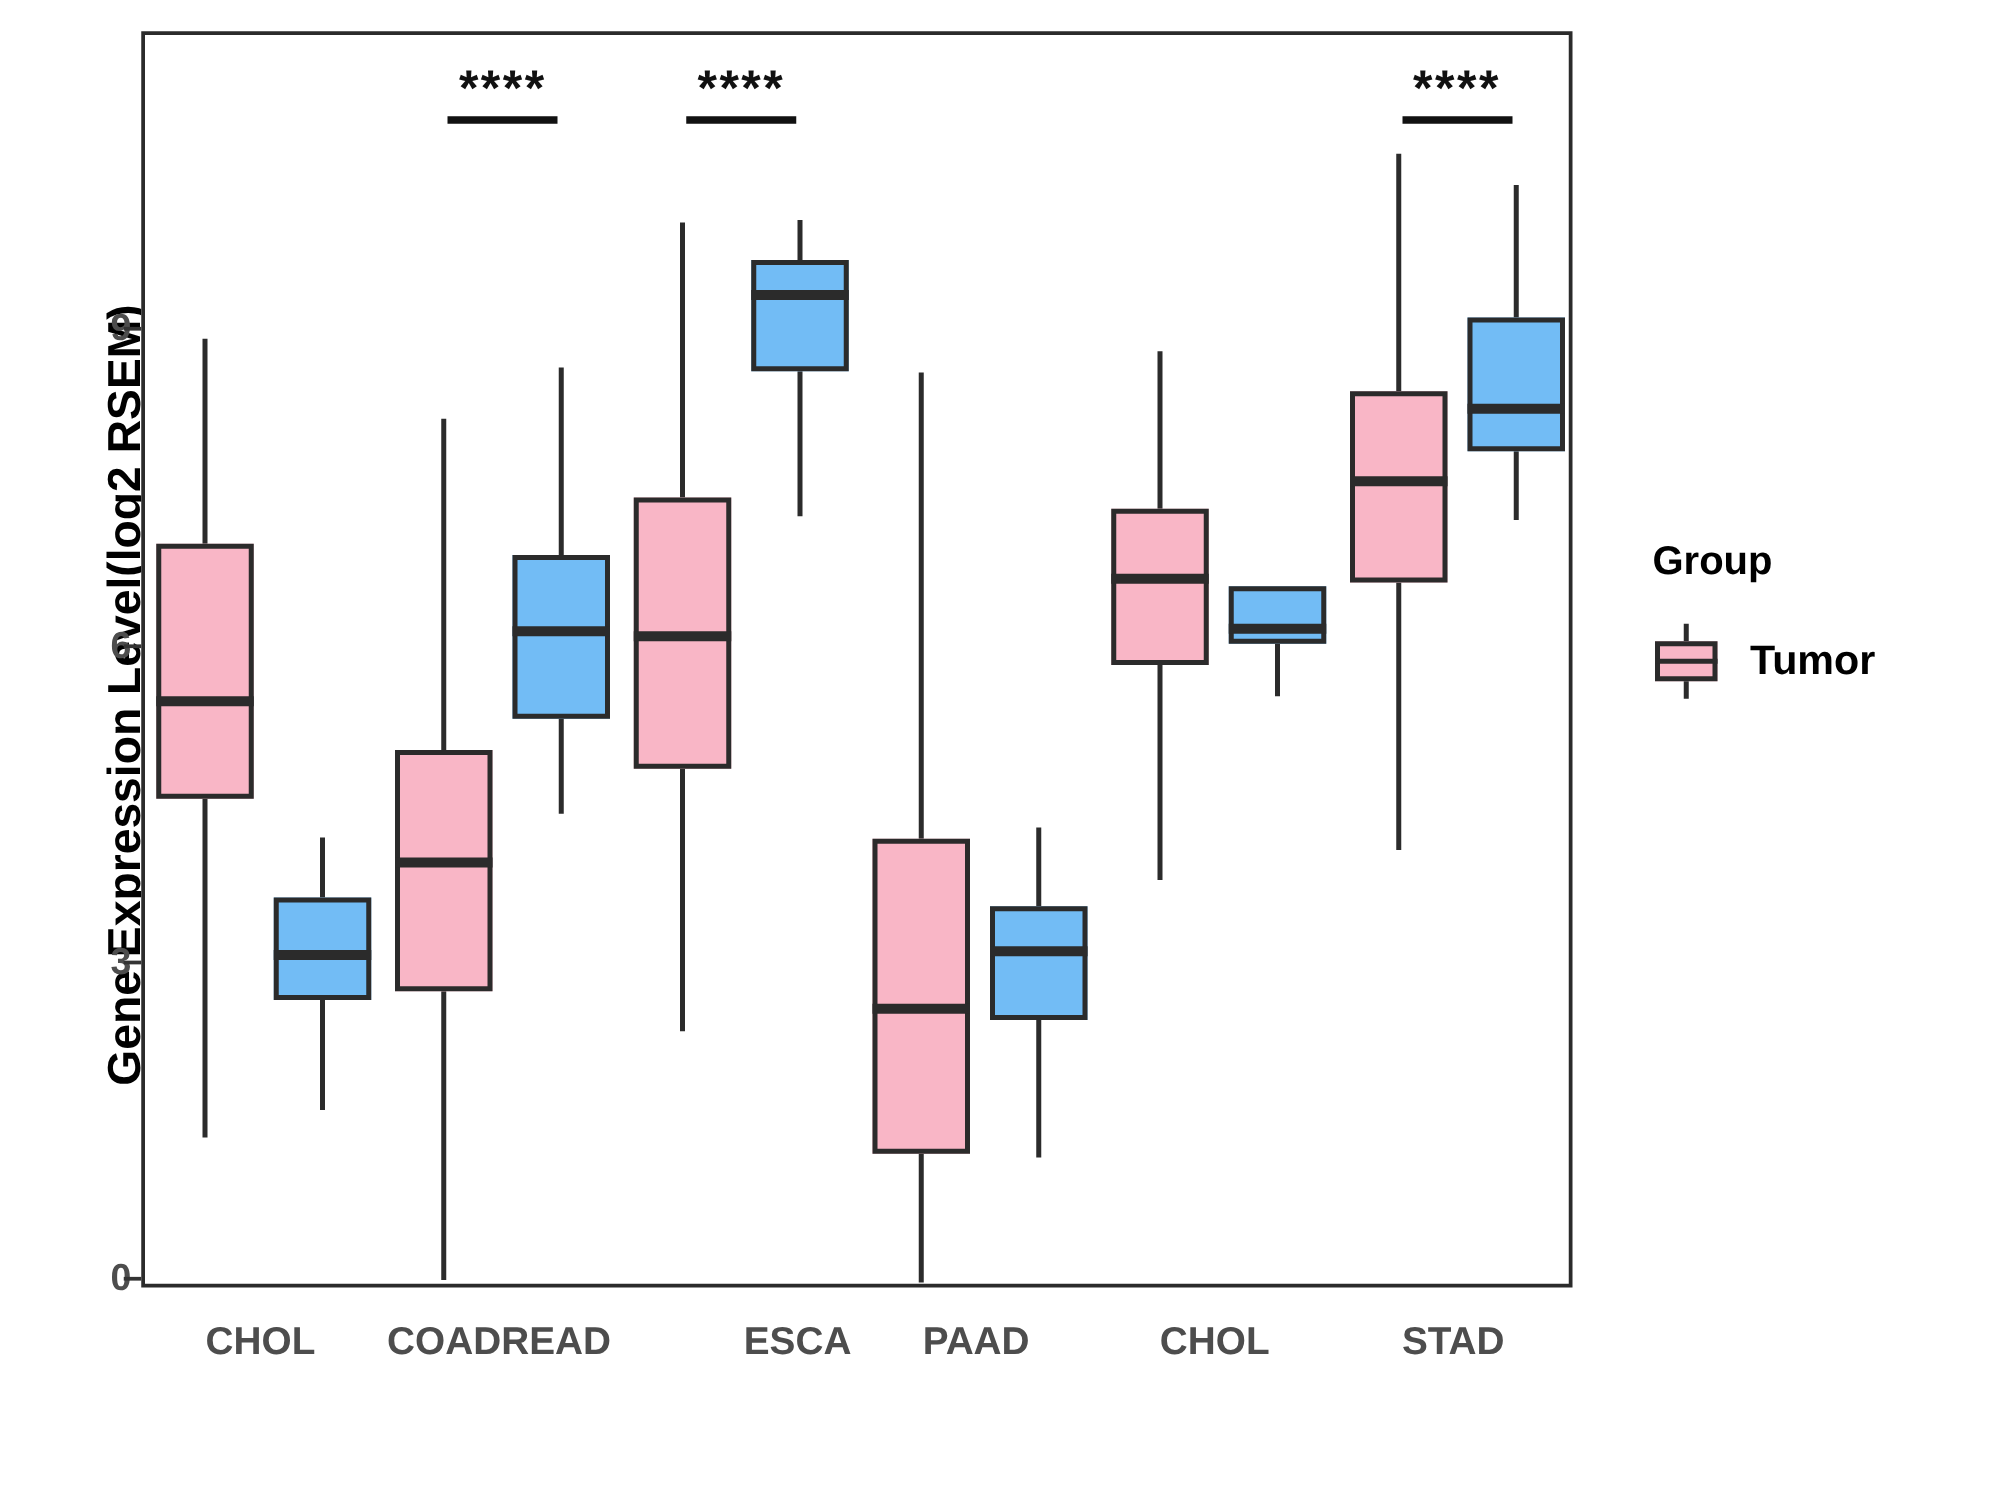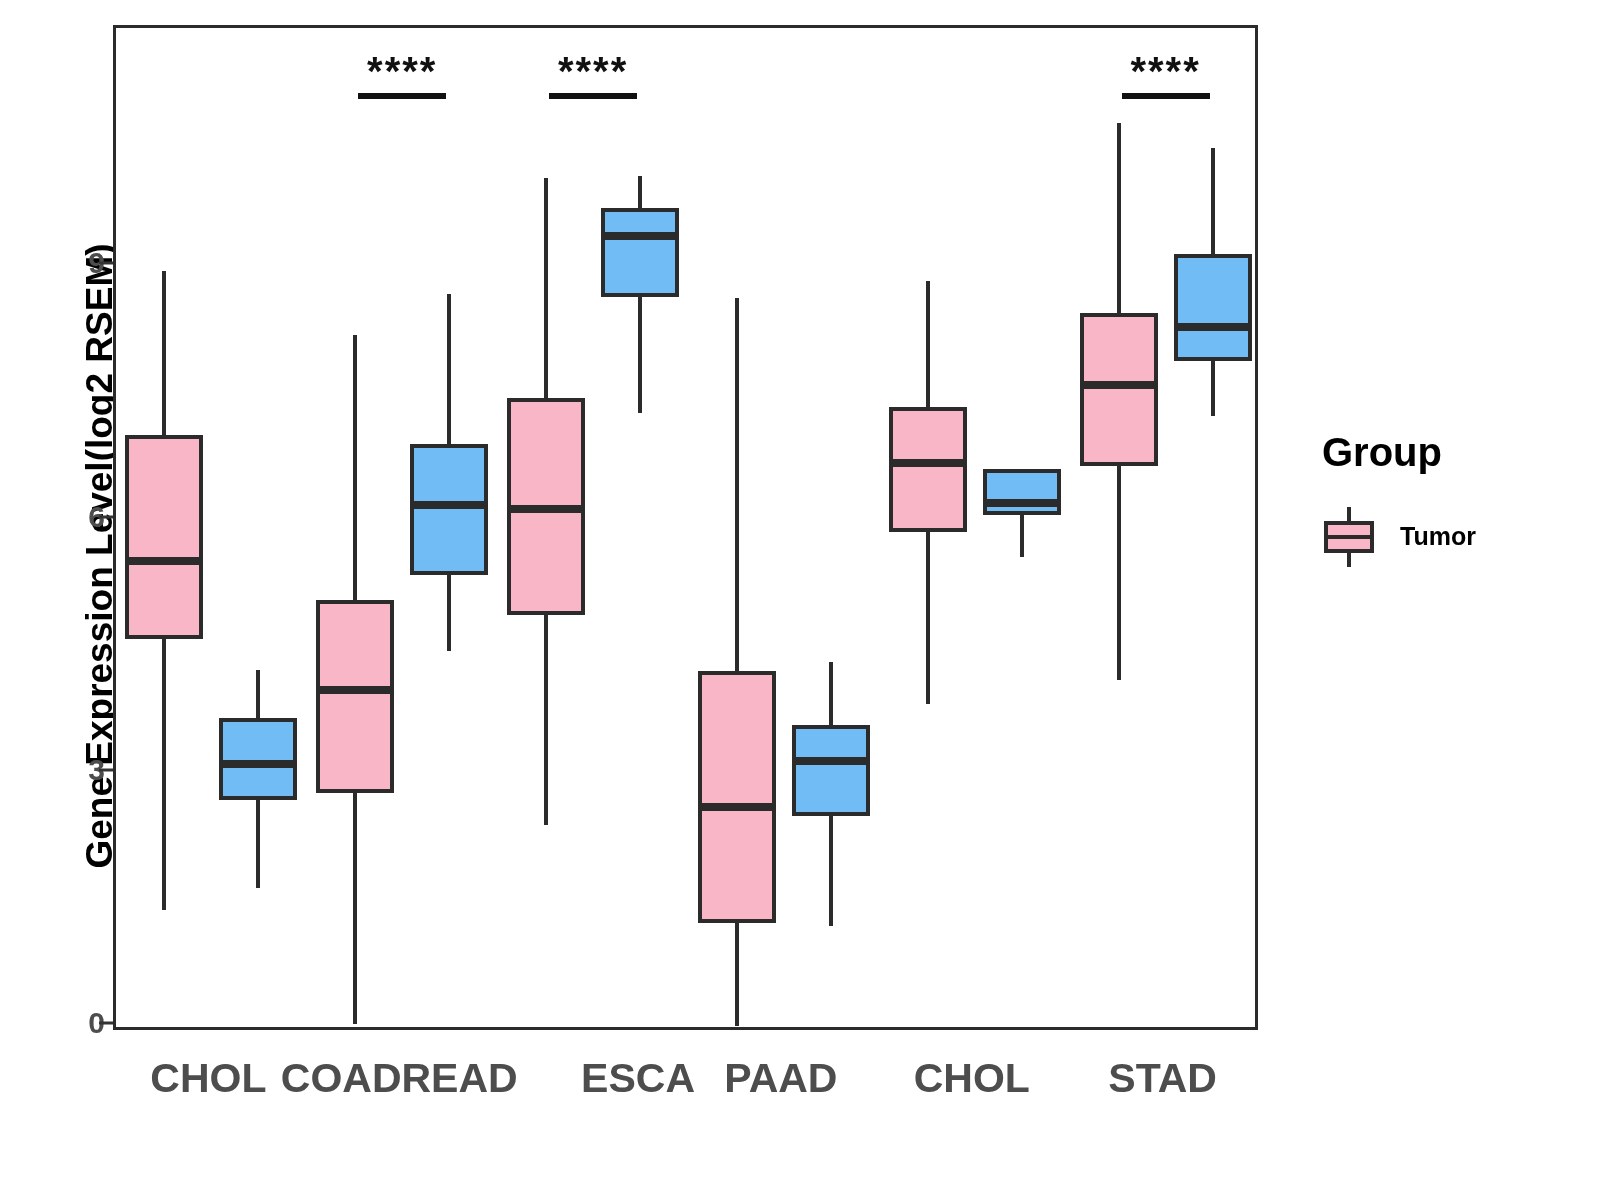--- a/index.html
+++ b/index.html
@@ -27,21 +27,21 @@
   .ytick-label{
     position:absolute;right:1495px;
     font-size:30px;color:#4d4d4d;font-weight:bold;
     text-align:right;transform:translateY(-50%);
     width:60px;
   }
   .ytick-mark{position:absolute;left:99px;width:14px;height:3px;background:#333;transform:translateY(-50%);}
 
   .xtick-label{
     position:absolute;
-    font-size:41px;color:#4d4d4d;font-weight:bold;
+    font-size:31px;color:#4d4d4d;font-weight:bold;
     text-align:center;white-space:nowrap;
     transform:translateX(-50%);
     top:1055px;
   }
 
   
   #panel{
     position:absolute;left:113px;top:25px;
     width:1145px;height:1005px;
     border:3px solid #2b2b2b;box-sizing:border-box;
@@ -59,31 +59,31 @@
   
   .sig-line{position:absolute;height:6px;background:#111;}
   .sig-star{
     position:absolute;font-size:40px;font-weight:bold;color:#111;
     letter-spacing:2px;transform:translateX(-50%);
     white-space:nowrap;font-family:"Liberation Sans", sans-serif;
   }
 
   
   #legend{position:absolute;left:1320px;top:430px;width:250px;}
-  #legend-title{font-size:40px;font-weight:bold;color:#000;margin:0 0 24px 2px;}
+  #legend-title{font-size:32px;font-weight:bold;color:#000;margin:0 0 24px 2px;}
   .legend-row{display:flex;align-items:center;height:74px;}
   .legend-key{position:relative;width:58px;height:58px;margin-right:22px;flex:0 0 auto;}
   .legend-key .kbox{position:absolute;left:4px;top:14px;width:50px;height:32px;box-sizing:border-box;border:4px solid #2b2b2b;}
   .legend-key .kbox.tumor{background:#f9b6c6;}
   .legend-key .kbox.normal{background:#72bcf5;}
   .legend-key .kmed{position:absolute;left:4px;top:28px;width:50px;height:4px;background:#2b2b2b;}
   .legend-key .kwh{position:absolute;left:27px;width:4px;height:14px;background:#2b2b2b;}
   .legend-key .kwh.top{top:0;}
   .legend-key .kwh.bot{top:46px;}
-  .legend-label{font-size:25px;font-weight:bold;color:#000;white-space:nowrap;}
+  .legend-label{font-size:33px;font-weight:bold;color:#000;white-space:nowrap;}
 </style>
 </head>
 <body>
 
 <div id="figure">
 
   <div id="ylab">Gene Expression Level(log2 RSEM)</div>
 
   <div id="y-axis"></div>
   <div id="x-axis"></div>

